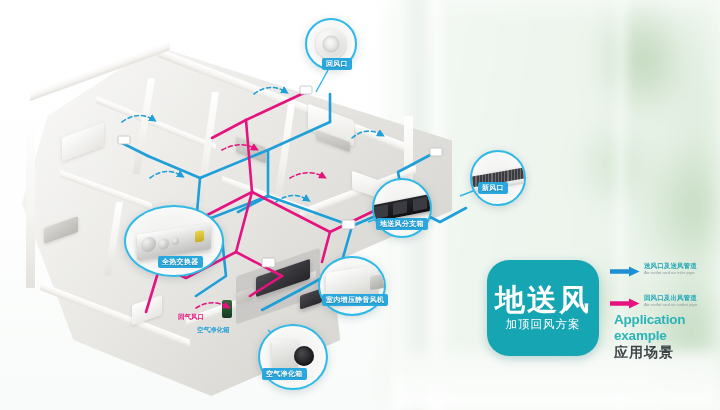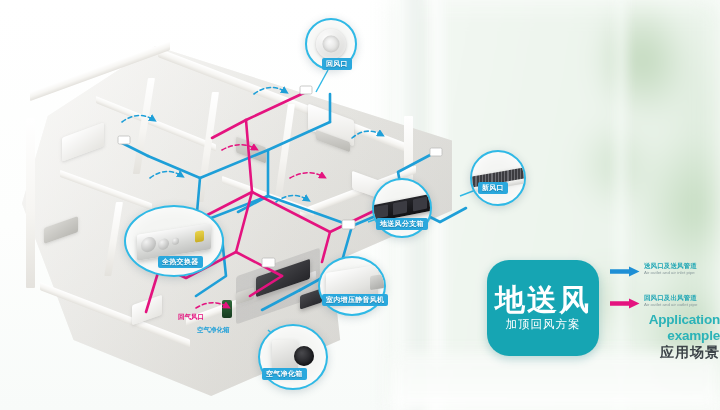--- a/index.html
+++ b/index.html
@@ -199,28 +199,28 @@
   .lrow .ltxt{position:absolute;left:34px;top:0;}
   .ltxt .cn{
     display:block;font-size:6.5px;font-weight:bold;color:#1fa6b5;line-height:8px;
     font-family:"DejaVu Sans",sans-serif;letter-spacing:.1px;white-space:nowrap;
   }
   .ltxt .en{
     display:block;font-size:4.4px;color:#8a9a9c;line-height:6px;
     font-family:"Liberation Sans",sans-serif;white-space:nowrap;
   }
 
-  .appbox{position:absolute;left:614px;top:312px;text-align:right;}
+  .appbox{position:absolute;left:614px;top:312px;}
   .appbox .en{
     display:block;font-size:13.5px;font-weight:bold;color:#2bb3b8;line-height:16px;
     font-family:"Liberation Sans",sans-serif;letter-spacing:-.2px;
   }
   .appbox .cn{
     display:block;font-size:14px;font-weight:bold;color:#3d4449;line-height:17px;
-    font-family:"DejaVu Sans",sans-serif;letter-spacing:1px;margin-left:16px;
+    font-family:"DejaVu Sans",sans-serif;letter-spacing:1px;
   }
 
   .floatlabel{
     position:absolute;font-size:6.5px;font-weight:bold;white-space:nowrap;
     font-family:"DejaVu Sans",sans-serif;
   }
 </style>
 </head>
 <body>
 

